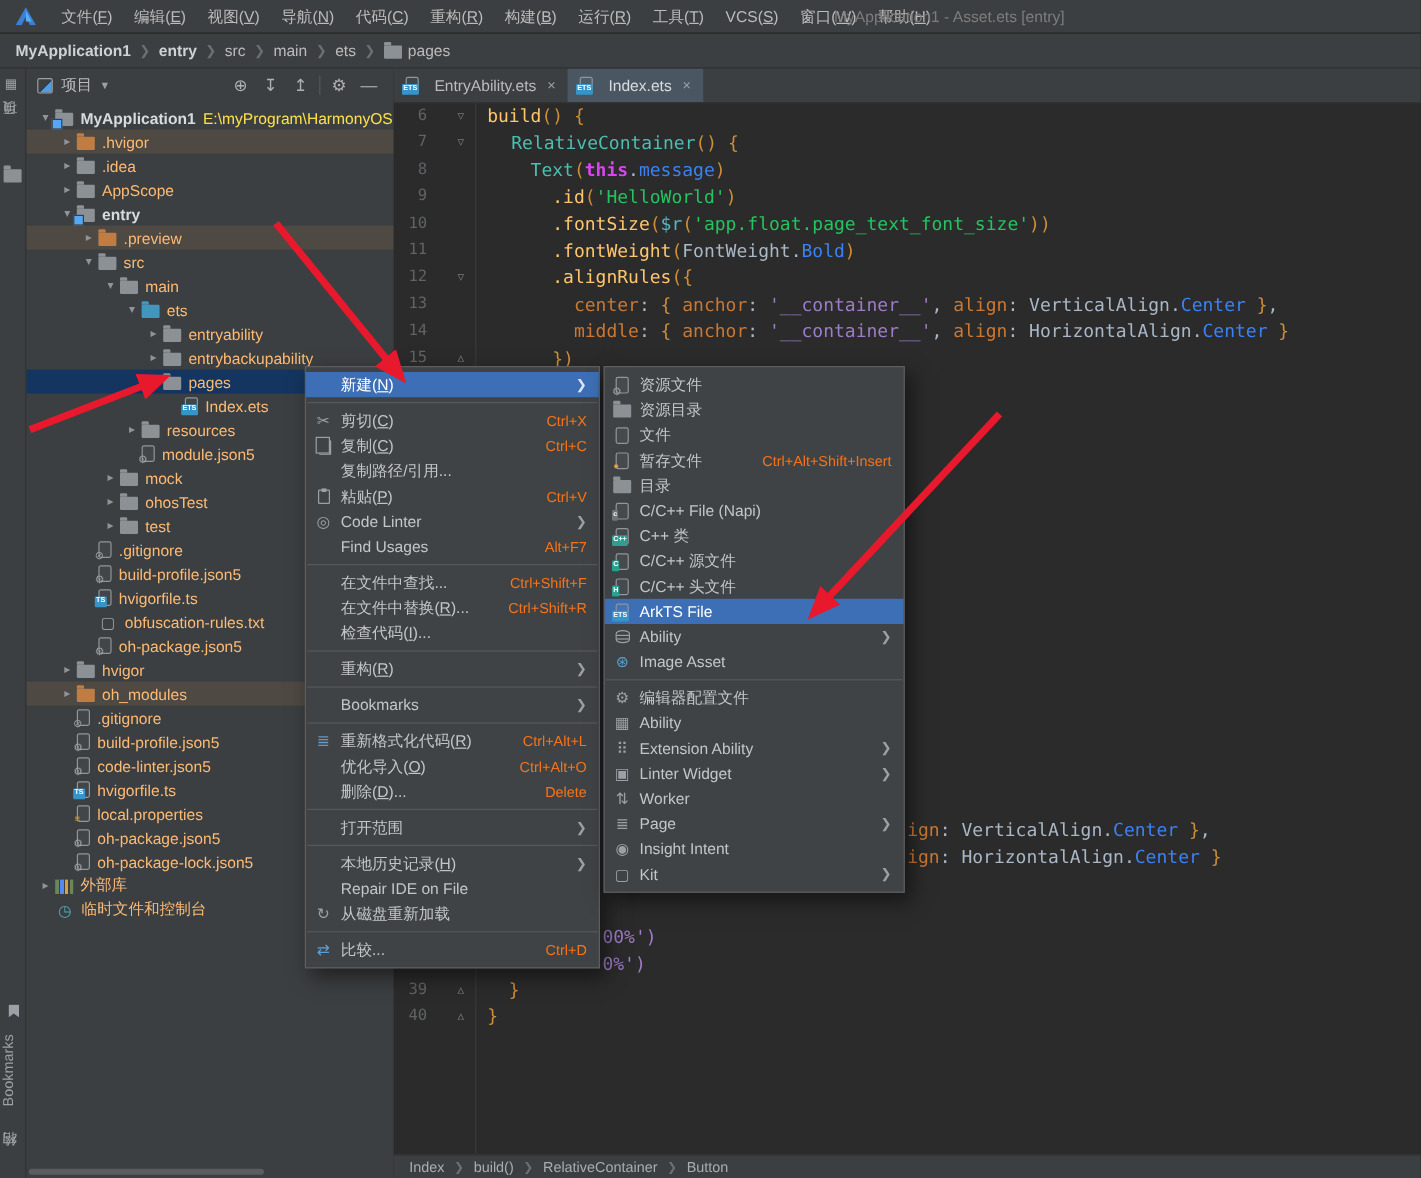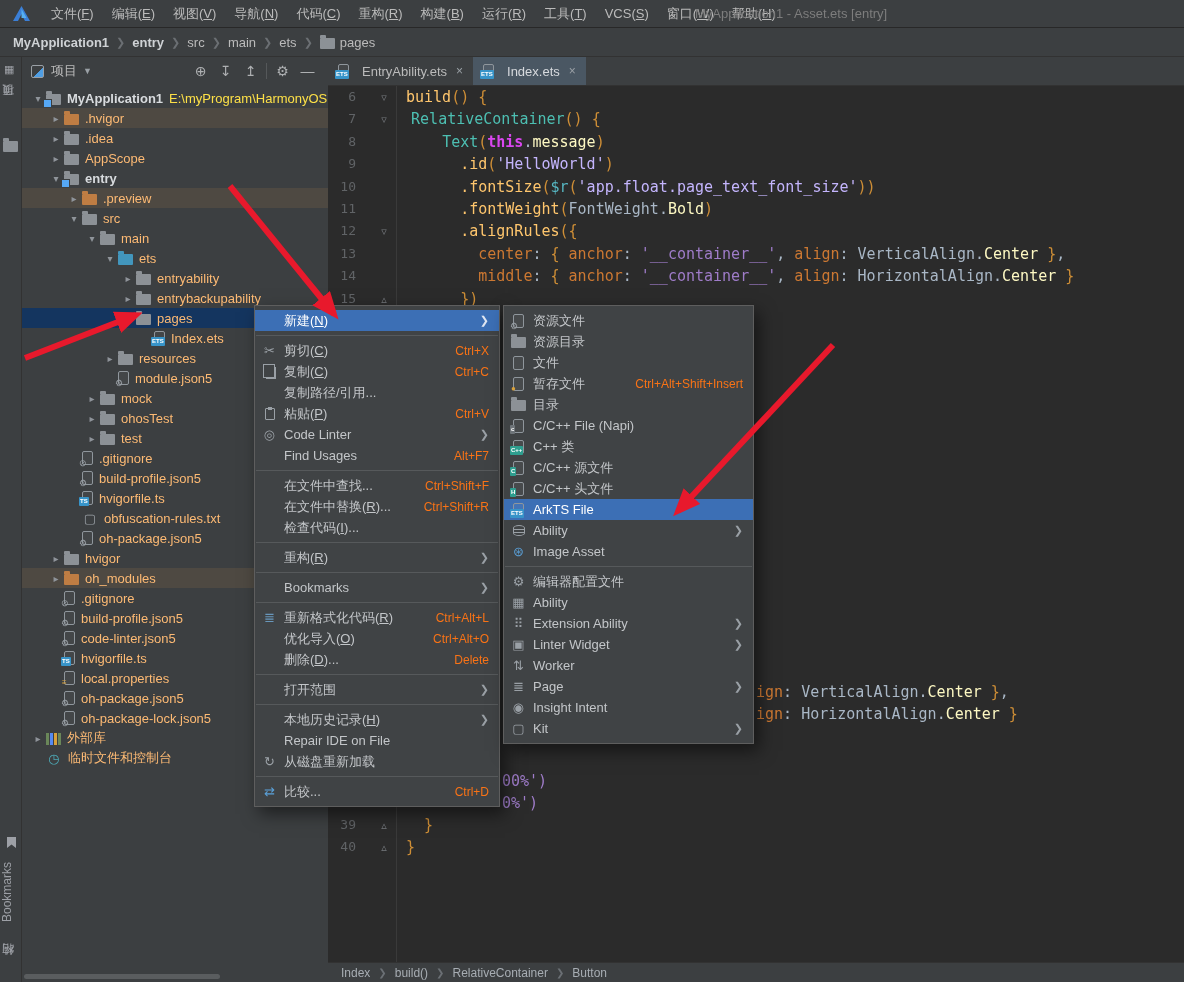--- a/index.html
+++ b/index.html
@@ -88,21 +88,21 @@
   .tab .x { color:#9aa0a6; font-size:12px; margin-left:2px; }
   .editor { position:absolute; top:86px; left:328px; right:0; bottom:20px; background:#2b2b2b; }
   .gutter-sep { position:absolute; left:396px; top:86px; bottom:20px; width:1px; background:#3a3a3a; }
   .ln { position:absolute; left:330px; width:26px; text-align:right; color:#606366; font-size:13px;
         font-family:"DejaVu Sans Mono", monospace; height:22px; line-height:22px; }
   .fold { position:absolute; left:374px; width:20px; text-align:center; color:#75797e; font-size:11px;
           height:22px; line-height:22px; }
   .cl { position:absolute; height:22px; line-height:22px; white-space:pre;
         font-family:"DejaVu Sans Mono", monospace; font-size:15px; }
   .fn{color:#ffc66d} .comp{color:#4dbfb2} .dlr{color:#56b6c2} .kw{color:#cc7832}
-  .kwb{color:#d946ef;font-weight:bold} .prop{color:#fef9c3} .str{color:#c4b5fd}
+  .kwb{color:#d946ef;font-weight:bold} .prop{color:#3b82f6} .str{color:#22c55e}
   .strp{color:#9f7cc9} .br{color:#ce8e36} .pl{color:#a9b7c6}
   .bcrumbs { position:absolute; left:328px; right:0; bottom:0; height:20px; background:#3c3f41;
              border-top:1px solid #323232; display:flex; align-items:center; padding-left:13px;
              color:#a7adb3; font-size:12px; z-index:9; }
   .bcrumbs .sep { color:#6b7075; margin:0 8px; font-size:10px; }
   
   .popup { position:absolute; background:#404345; border:1px solid #5e5e5e; padding:4px 0;
            box-shadow:5px 7px 16px rgba(0,0,0,0.5); z-index:50; }
   .cmenu { left:254px; top:305px; width:246px; }
   .smenu { left:503px; top:305px; width:251px; z-index:51; }
@@ -403,21 +403,21 @@
   </div>
 
 <div class="editor"></div>
 <div class="gutter-sep"></div>
 <div id="code">
     <div class="ln" style="top: 86px;">6</div>
     <div class="fold" style="top: 86px;">▿</div>
     <div class="cl" style="top: 86px; left: 406px;"><span class="fn">build</span><span class="br">() {</span></div>
     <div class="ln" style="top: 108px;">7</div>
     <div class="fold" style="top: 108px;">▿</div>
-    <div class="cl" style="top: 108px; left: 393px;"><span class="pl">  </span><span class="comp">RelativeContainer</span><span class="br">() {</span></div>
+    <div class="cl" style="top: 108px; left: 408px;"><span class="pl">  </span><span class="comp">RelativeContainer</span><span class="br">() {</span></div>
     <div class="ln" style="top: 131px;">8</div>
     <div class="cl" style="top: 131px; left: 406px;"><span class="pl">    </span><span class="comp">Text</span><span class="br">(</span><span class="kwb">this</span><span class="pl">.</span><span class="prop">message</span><span class="br">)</span></div>
     <div class="ln" style="top: 153px;">9</div>
     <div class="cl" style="top: 153px; left: 406px;"><span class="pl">      </span><span class="fn">.id</span><span class="br">(</span><span class="str">'HelloWorld'</span><span class="br">)</span></div>
     <div class="ln" style="top: 176px;">10</div>
     <div class="cl" style="top: 176px; left: 406px;"><span class="pl">      </span><span class="fn">.fontSize</span><span class="br">(</span><span class="dlr">$r</span><span class="br">(</span><span class="str">'app.float.page_text_font_size'</span><span class="br">))</span></div>
     <div class="ln" style="top: 198px;">11</div>
     <div class="cl" style="top: 198px; left: 406px;"><span class="pl">      </span><span class="fn">.fontWeight</span><span class="br">(</span><span class="pl">FontWeight</span><span class="pl">.</span><span class="prop">Bold</span><span class="br">)</span></div>
     <div class="ln" style="top: 220px;">12</div>
     <div class="fold" style="top: 220px;">▿</div>

